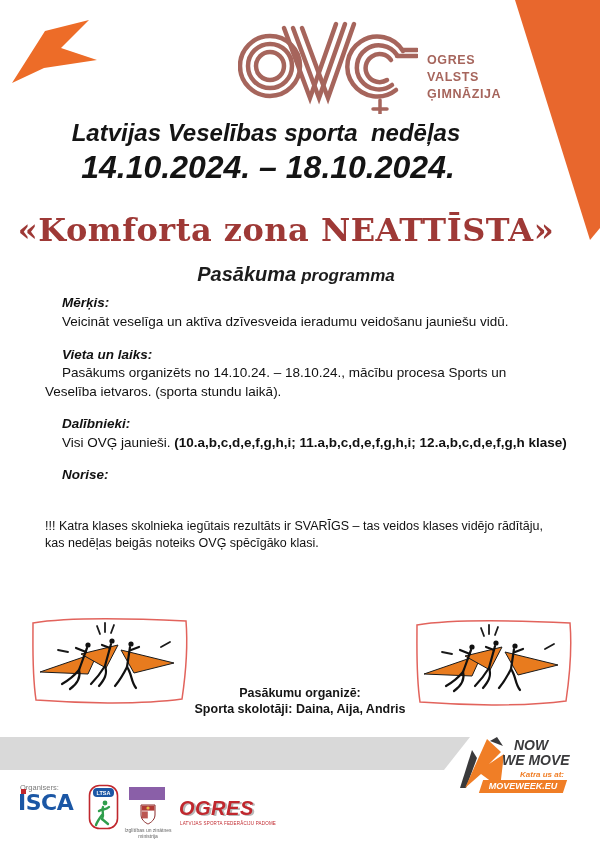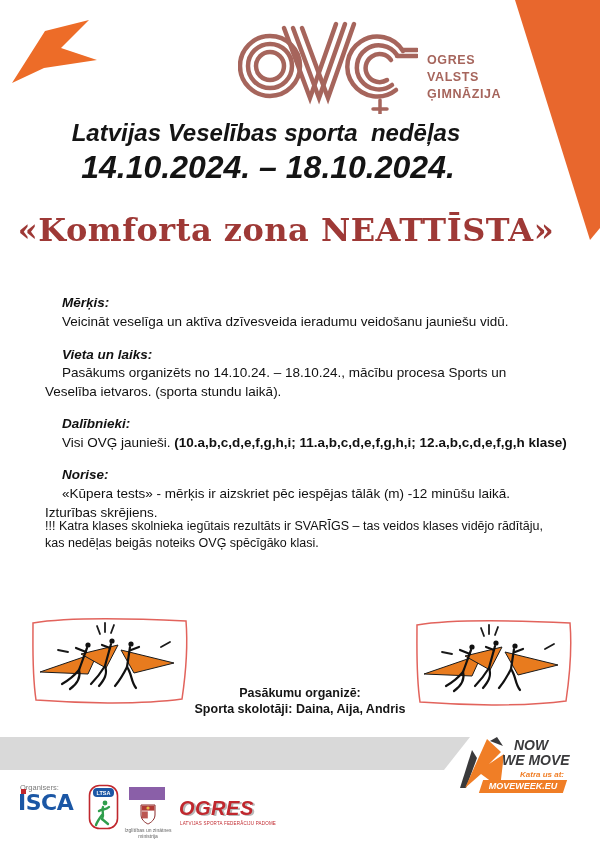--- a/index.html
+++ b/index.html
@@ -112,32 +112,34 @@
 
   <div class="school-name">
     <div>OGRES</div>
     <div>VALSTS</div>
     <div>ĢIMNĀZIJA</div>
   </div>
 
   <div class="title1">Latvijas Veselības sporta  nedēļas</div>
   <div class="title2">14.10.2024. – 18.10.2024.</div>
   <div class="heading">«Komforta zona NEATTĪSTA»</div>
+  <div class="subheading">
+    <span class="p1">Pasākuma</span><span class="p2">programma</span>
+  </div>
 
   <div class="sec-label lbl-merkis">Mērķis:</div>
   <div class="sec-body body-merkis">Veicināt veselīga un aktīva dzīvesveida ieradumu veidošanu jauniešu vidū.</div>
 
   <div class="sec-label lbl-vieta">Vieta un laiks:</div>
   <div class="sec-body body-vieta">Pasākums organizēts no 14.10.24. – 18.10.24., mācību procesa Sports un Veselība ietvaros. (sporta stundu laikā).</div>
 
   <div class="sec-label lbl-dalibnieki">Dalībnieki:</div>
   <div class="sec-body body-dalibnieki"><span>Visi OVĢ jaunieši. </span><span class="b">(10.a,b,c,d,e,f,g,h,i; 11.a,b,c,d,e,f,g,h,i; 12.a,b,c,d,e,f,g,h klase)</span></div>
 
   <div class="sec-label lbl-norise">Norise:</div>
-  <div class="sec-body body-norise">«Kūpera tests» - mērķis ir aizskriet pēc iespējas tālāk (m) -12 minūšu laikā. Izturības skrējiens.</div>
   <div class="note">!!! Katra klases skolnieka iegūtais rezultāts ir SVARĪGS – tas veidos klases vidējo rādītāju, kas nedēļas beigās noteiks OVĢ spēcīgāko klasi.</div>
 
   <svg width="0" height="0" style="position:absolute" aria-hidden="true">
     <symbol id="movers" viewBox="0 0 172 102">
       <path d="M9,13 C45,7 120,9 162,11 C164,36 162,62 158,89 C115,95 52,93 12,90 C8,63 9,38 9,13 Z" fill="none" stroke="#E2635C" stroke-width="1.5"></path>
       <g stroke="#1a1a1a" stroke-width="1.8" stroke-linecap="round">
         <path d="M73,16 L76,24"></path>
           <path d="M81,13 L81,22"></path>
           <path d="M90,15 L87,23"></path>
         <path d="M34,40 L44,42"></path>

